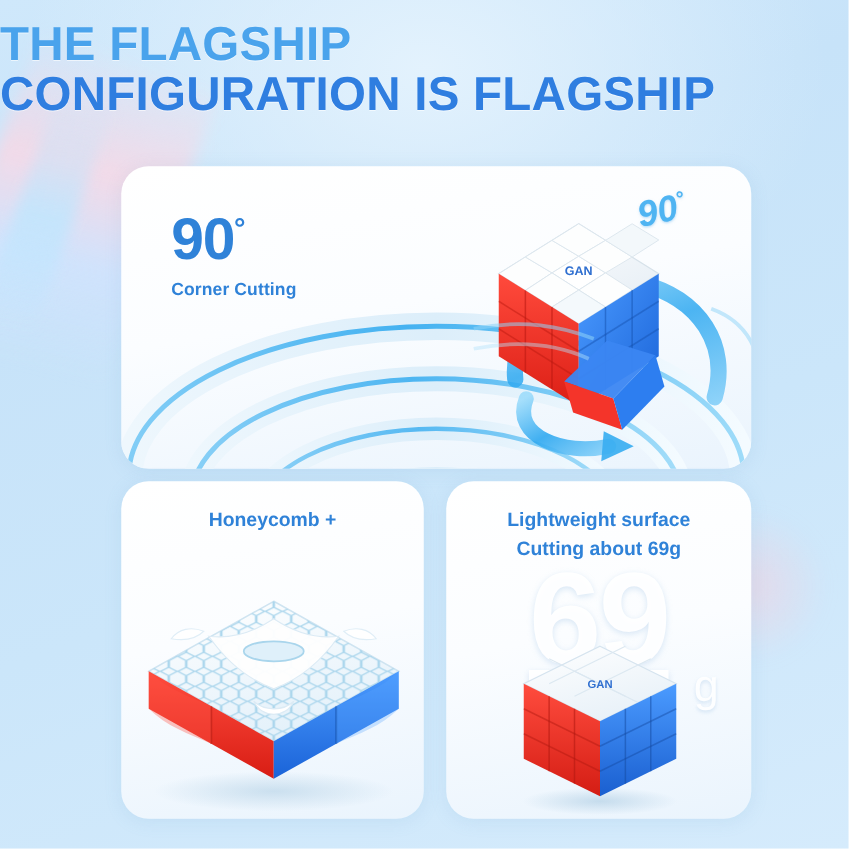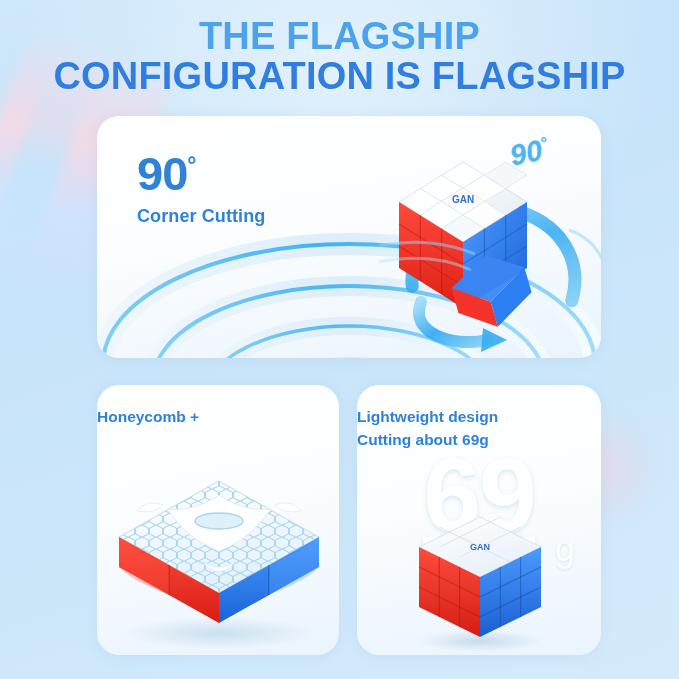--- a/index.html
+++ b/index.html
@@ -52,21 +52,20 @@
     background: radial-gradient(circle, rgba(255,200,214,0.45) 0%, rgba(255,200,214,0) 70%);
     filter: blur(8px);
     pointer-events: none;
   }
 
   
   .headline {
     position: absolute;
     left: 0; top: 16px;
     width: 679px;
-    text-align: center;
     line-height: 1.06;
     font-weight: 800;
     letter-spacing: 0.2px;
   }
   .headline .l1 {
     display: block;
     font-size: 38px;
     color: #4aa3ec;
     text-shadow: 0 1px 0 rgba(255,255,255,0.6);
   }
@@ -81,21 +80,21 @@
   .card {
     position: absolute;
     border-radius: 22px;
     overflow: hidden;
     background: linear-gradient(170deg, #ffffff 0%, #fbfdff 45%, #eaf4fd 100%);
     box-shadow: 0 2px 14px rgba(110,160,200,0.13);
   }
 
   
   #card-corner-cutting {
-    left: 97px; top: 116px;
+    left: 97px; top: 133px;
     width: 504px; height: 242px;
   }
   .cc-bg-rings {
     position: absolute;
     left: 0; bottom: -150px;
     width: 504px; height: 340px;
     pointer-events: none;
   }
   .cc-label {
     position: absolute;
@@ -109,21 +108,21 @@
     letter-spacing: -1px;
     line-height: 1;
   }
   .cc-deg .sup {
     font-size: 23px;
     vertical-align: super;
     font-weight: 700;
   }
   .cc-sub {
     margin-top: 9px;
-    font-size: 18px;
+    font-size: 14px;
     font-weight: 700;
     color: #2f82d8;
     letter-spacing: 0.1px;
   }
   .cc-deg-cursive {
     position: absolute;
     right: 52px; top: 20px;
     font-size: 29px;
     font-weight: 800;
     font-style: italic;
@@ -149,21 +148,21 @@
   }
   
   #card-lightweight {
     left: 357px; top: 385px;
     width: 244px; height: 270px;
   }
   .card-title {
     position: absolute;
     left: 0; top: 20px;
     width: 100%;
-    text-align: left;
+    text-align: center;
     font-size: 15.5px;
     font-weight: 700;
     line-height: 1.5;
     color: #2f82d8;
     z-index: 4;
   }
   .card-title span { display: block; }
 
   .hc-art {
     position: absolute;
@@ -371,21 +370,21 @@
 
         <polygon points="112,128 212,72 212,102 112,158" fill="url(#hcBlue)"></polygon>
         <polyline points="162,100 162,130" fill="none" stroke="#134fa8" stroke-width="1.6" opacity="0.6"></polyline>
         <path d="M212,72 C198,86 180,92 162,100 L162,130 C180,122 198,116 212,102 Z" fill="#5aa4ff" opacity="0.3"></path>
       </svg>
     </div>
   </div>
 
   <div class="card" id="card-lightweight">
     <div class="card-title">
-      <span>Lightweight design</span>
+      <span>Lightweight surface</span>
       <span>Cutting about 69g</span>
     </div>
 
     <div class="lw-art">
       <div class="big-69">69</div>
       <div class="big-g">g</div>
 
       <div class="small-cube">
         <svg viewBox="0 0 135 140" width="135" height="140">
           <defs>

